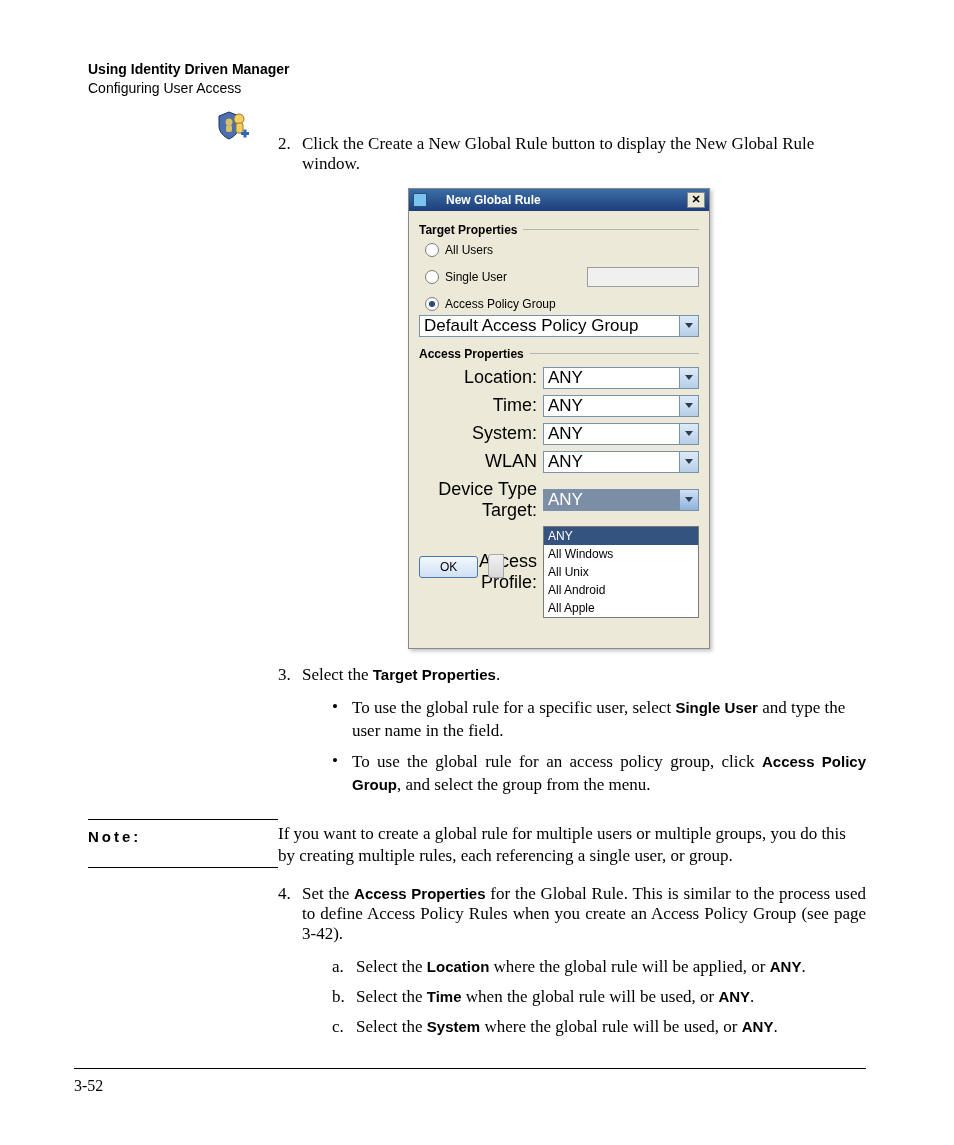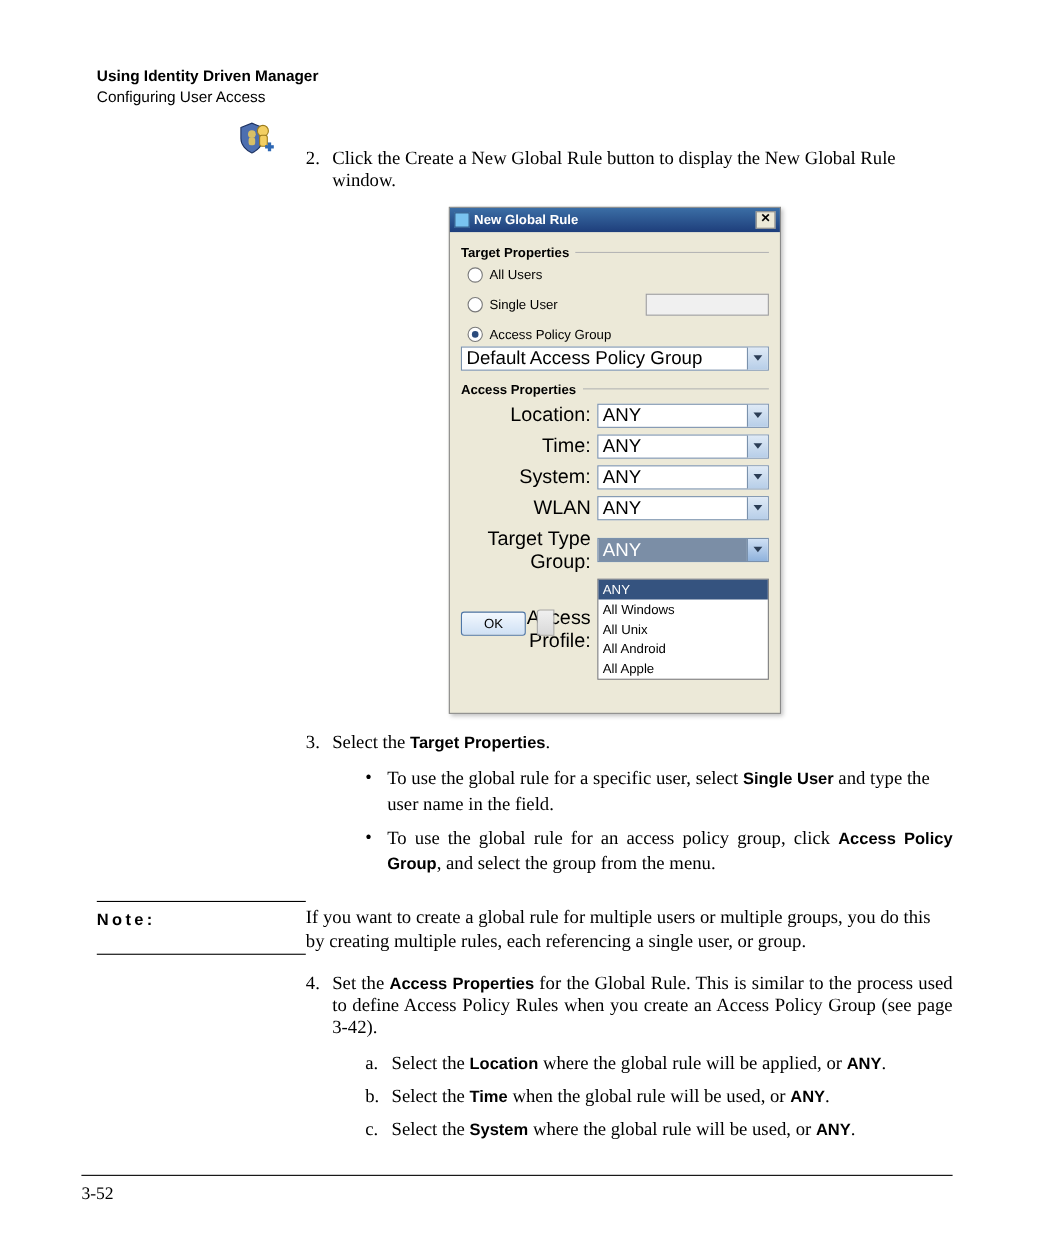--- a/index.html
+++ b/index.html
@@ -7,21 +7,21 @@
   .hdr{font-family:Arial,Helvetica,sans-serif;font-size:14px;line-height:1.35;margin-bottom:36px}
   .hdr .bold{font-weight:bold}
   .main-col{margin-left:190px}
   .step{display:flex;margin:0 0 10px 0}
   .step .num{width:24px;flex:none}
   .step .body{flex:1}
   .icon-block{position:absolute;left:215px;top:110px;width:34px;height:30px}
   .figure-wrap{margin:14px 0 16px 130px}
   .dlg{width:300px;border:1px solid #8a8a8a;background:#ece9d8;font-family:Arial,Helvetica,sans-serif;font-size:12px;color:#000;box-shadow:2px 2px 4px rgba(0,0,0,.25)}
   .dlg .titlebar{background:linear-gradient(#3b6ea5,#1e3e7b);color:#fff;font-weight:bold;display:flex;align-items:center;justify-content:space-between;padding:3px 4px}
-  .dlg .titlebar .t-left{display:flex;align-items:center;gap:4px}
+  .dlg .titlebar .t-left{display:flex;align-items:center;gap:19px}
   .dlg .titlebar .sq{width:12px;height:12px;background:#79c3f0;border:1px solid #2a4e7e}
   .dlg .titlebar .close{width:16px;height:14px;background:#ece9d8;color:#000;border:1px solid #888;text-align:center;line-height:12px;font-weight:bold;font-size:11px}
   .dlg .inner{padding:8px 10px 10px 10px}
   .fieldset-label{font-weight:bold;font-size:12px;display:flex;align-items:center;gap:6px;margin:4px 0 6px 0}
   .fieldset-label::after{content:"";flex:1;height:1px;background:#b5b5b5}
   .radio-row{display:flex;align-items:center;gap:6px;margin:2px 0 10px 6px}
   .radio{width:12px;height:12px;border:1px solid #7a7a7a;border-radius:50%;background:#fff;display:inline-flex;align-items:center;justify-content:center}
   .radio .dot{width:6px;height:6px;border-radius:50%;background:#2b4b7c}
   .text-input{width:110px;height:18px;background:#f0f0f0;border:1px solid #9d9d9d;margin-left:auto}
   .combo{display:flex;align-items:stretch;height:20px;border:1px solid #7a91ac;background:#fff}
@@ -147,21 +147,21 @@
           <div class="prop-row">
             <span class="lbl">WLAN</span>
             <span class="combo">
                 <span class="val">ANY</span>
                 <span class="btn">
                   <span class="tri"></span>
                 </span>
               </span>
           </div>
           <div class="prop-row">
-            <span class="lbl">Target Type Group:</span>
+            <span class="lbl">Device Type Target:</span>
             <span class="combo active">
                 <span class="val">ANY</span>
                 <span class="btn" style="background:linear-gradient(#cfe0f4,#8fb2dc)">
                   <span class="tri"></span>
                 </span>
               </span>
           </div>
           <div class="prop-row" style="margin-top:2px">
             <span class="lbl">Access Profile:</span>
             <div class="drop-list" style="flex:1;margin-left:0">

